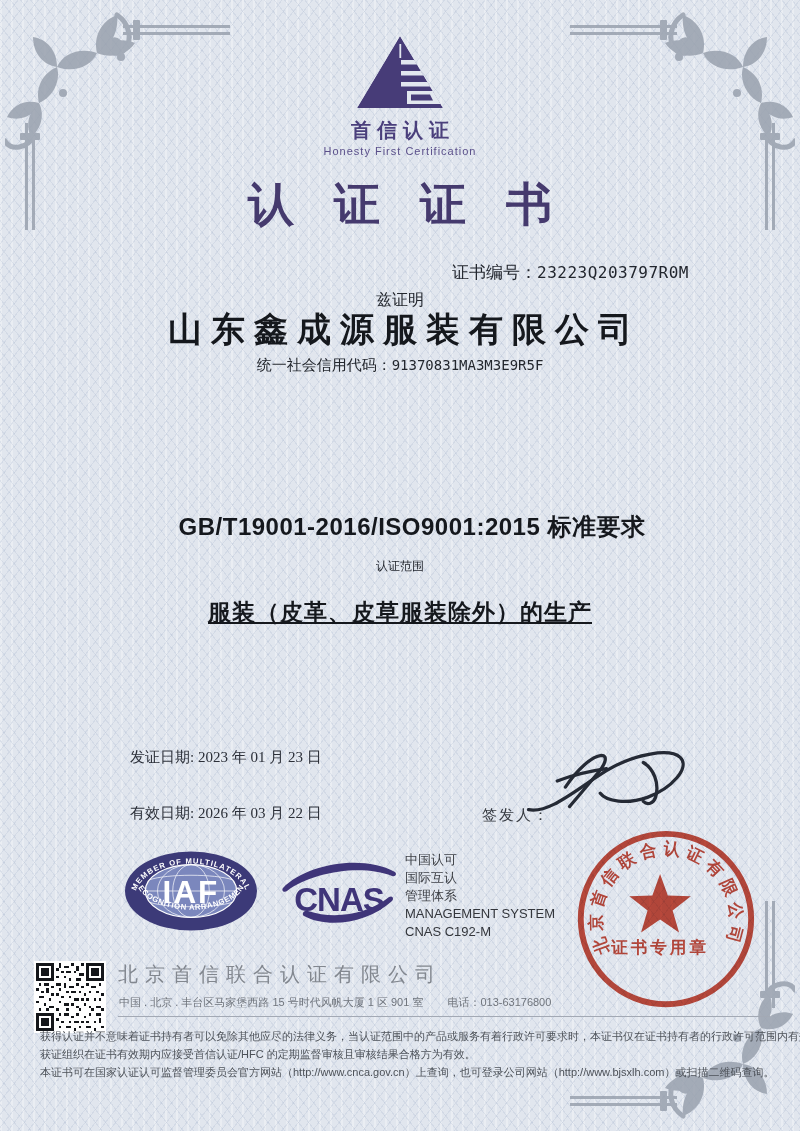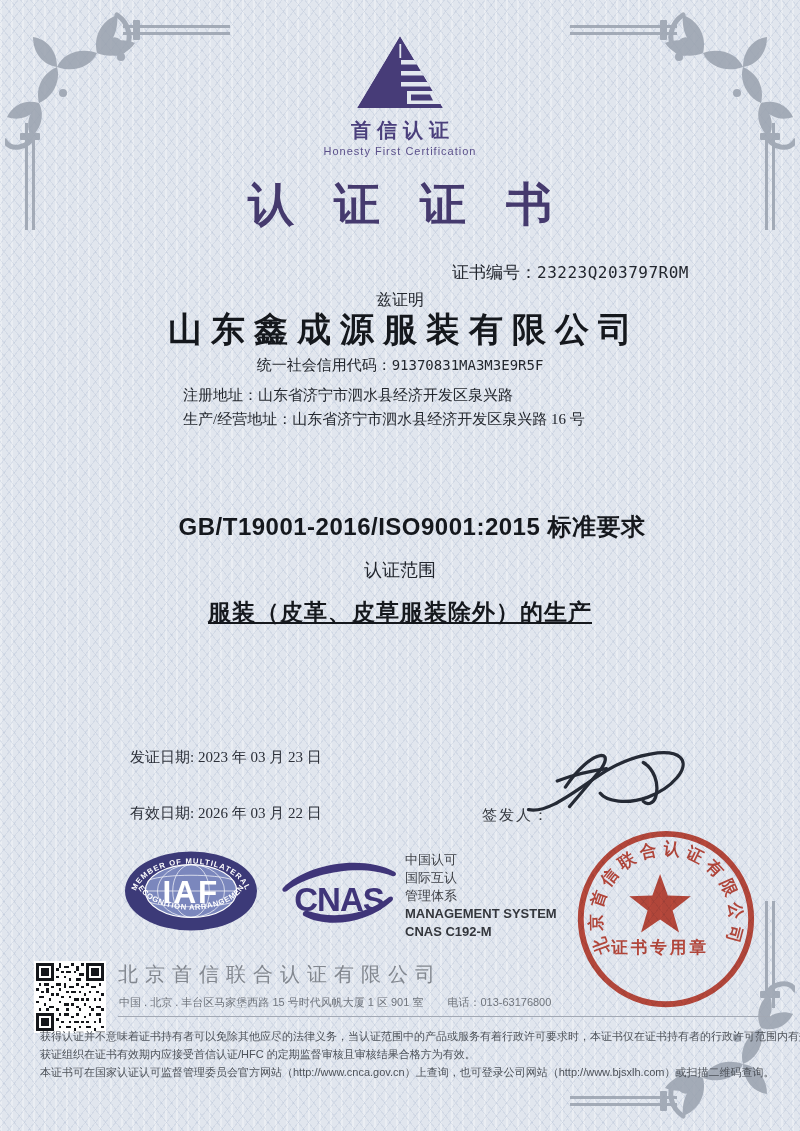--- a/index.html
+++ b/index.html
@@ -27,30 +27,30 @@
   .cert-no{top:261px;left:452px;font-size:17px;color:#22262e;}
   .cert-no .mono{font-size:16px;letter-spacing:.5px;}
   .intro{top:290px;font-size:16px;color:#23272e;}
   .company{top:307px;font-size:34px;font-weight:bold;color:#15181d;letter-spacing:9px;text-indent:9px;}
   .credit{top:356px;font-size:15px;color:#23272e;}
   .credit .mono{font-size:14px;}
   .addr1{top:386px;left:183px;font-size:15px;color:#23272e;}
   .addr2{top:410px;left:183px;font-size:15px;color:#23272e;}
   .sys{top:468px;font-size:22px;font-weight:bold;color:#191d23;}
   .standard{top:511px;font-size:24px;font-weight:bold;color:#15181d;letter-spacing:.5px;padding-left:24px;}
-  .scope-label{top:558px;font-size:18px;color:#22262e;}
+  .scope-label{top:558px;font-size:12px;color:#22262e;}
   .scope{top:597px;font-size:23px;font-weight:bold;color:#15181d;letter-spacing:1px;text-decoration:underline;}
   .d-issue{top:748px;left:130px;font-size:15px;color:#2b2f38;}
   .d-valid{top:776px;left:130px;font-size:15px;color:#2b2f38;margin-top:28px;}
   .signer{top:806px;left:482px;font-size:15px;color:#34383f;letter-spacing:2px;}
   .signature{left:520px;top:742px;width:180px;height:82px;}
   .iaf{left:124px;top:850px;width:134px;height:82px;}
   .cnas{left:280px;top:858px;width:118px;height:70px;}
   .acc-text{left:405px;top:851px;font-size:13px;line-height:18px;color:#3c3f45;}
-  .acc-text .b{font-weight:bold;color:#33363c;}
+  .acc-text .b{font-weight:normal;color:#33363c;}
   .stamp{left:570px;top:826px;width:188px;height:188px;mix-blend-mode:multiply;}
   .qr{left:34px;top:961px;width:72px;height:72px;}
   .issuer-name{left:118px;top:961px;font-size:20px;font-weight:500;color:#82878f;letter-spacing:7px;}
   .issuer-addr{left:119px;top:995px;font-size:11px;color:#6f747c;}
   .issuer-addr .phone{margin-left:24px;}
   .divider{left:118px;top:1016px;width:652px;height:1px;background:#a3a9b4;}
   .disc{left:40px;top:1027px;font-size:11px;line-height:18px;color:#4c5158;white-space:nowrap;}
 </style>
 </head>
 <body>
@@ -118,28 +118,26 @@
     <span>证书编号：</span><span class="mono">23223Q203797R0M</span>
   </div>
 
   <div class="abs ctr intro serif">兹证明</div>
   <div class="abs ctr company">山东鑫成源服装有限公司</div>
 
   <div class="abs ctr credit serif">
     <span>统一社会信用代码：</span><span class="mono">91370831MA3M3E9R5F</span>
   </div>
 
-  <div class="abs addr1 serif">注册地址：山东省济宁市泗水县经济开发区泉兴路</div>
-  <div class="abs addr2 serif">生产/经营地址：山东省济宁市泗水县经济开发区泉兴路 16 号</div>
 
   <div class="abs ctr standard">GB/T19001-2016/ISO9001:2015 标准要求</div>
   <div class="abs ctr scope-label serif">认证范围</div>
   <div class="abs ctr scope">服装（皮革、皮草服装除外）的生产</div>
 
-  <div class="abs d-issue serif">发证日期: 2023 年 03 月 23 日</div>
+  <div class="abs d-issue serif">发证日期: 2023 年 01 月 23 日</div>
   <div class="abs d-valid serif">有效日期: 2026 年 03 月 22 日</div>
 
   <div class="abs signer serif">签发人：</div>
   <svg class="abs signature" viewBox="0 0 175 80">
     <g fill="none" stroke="#252a35" stroke-width="3.2" stroke-linecap="round" stroke-linejoin="round">
       <path d="M44,44 C56,26 70,14 79,13 C86,13 83,22 75,31 C65,43 55,55 48,63"></path>
       <path d="M36,38 C52,32 70,28 84,26"></path>
       <path d="M8,66 C28,70 52,48 84,28 C112,11 146,6 156,15 C166,25 148,45 124,54 C104,61 84,58 78,50"></path>
       <path d="M120,20 C130,26 136,40 132,54 C130,60 124,62 120,58"></path>
     </g>

